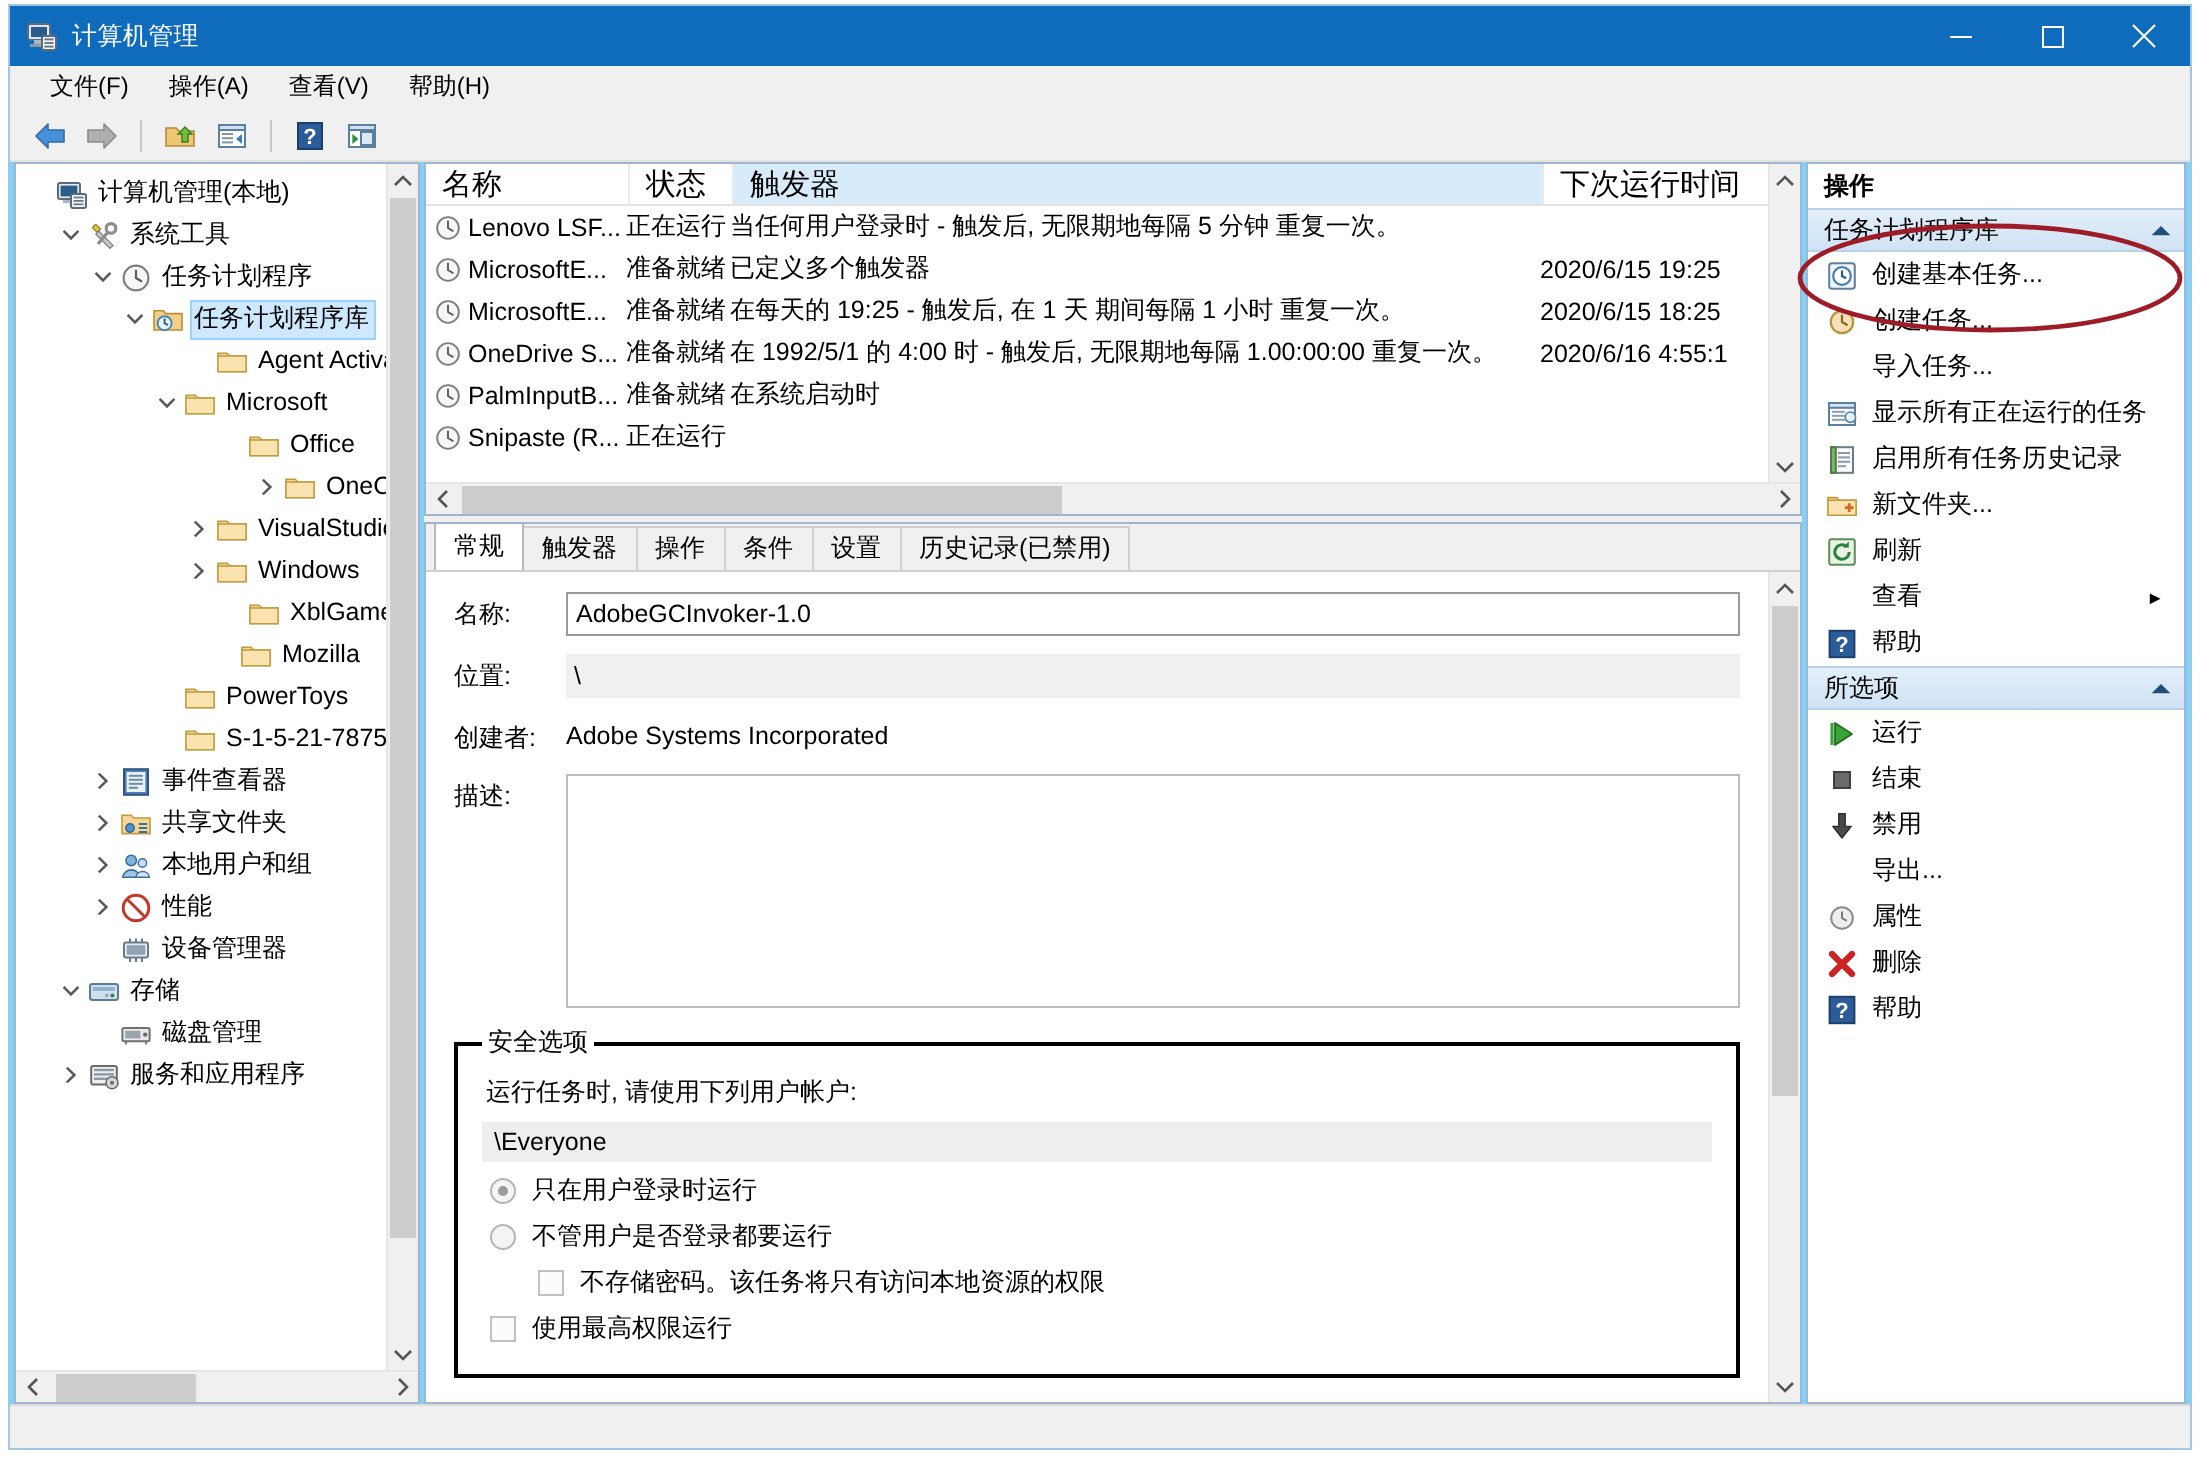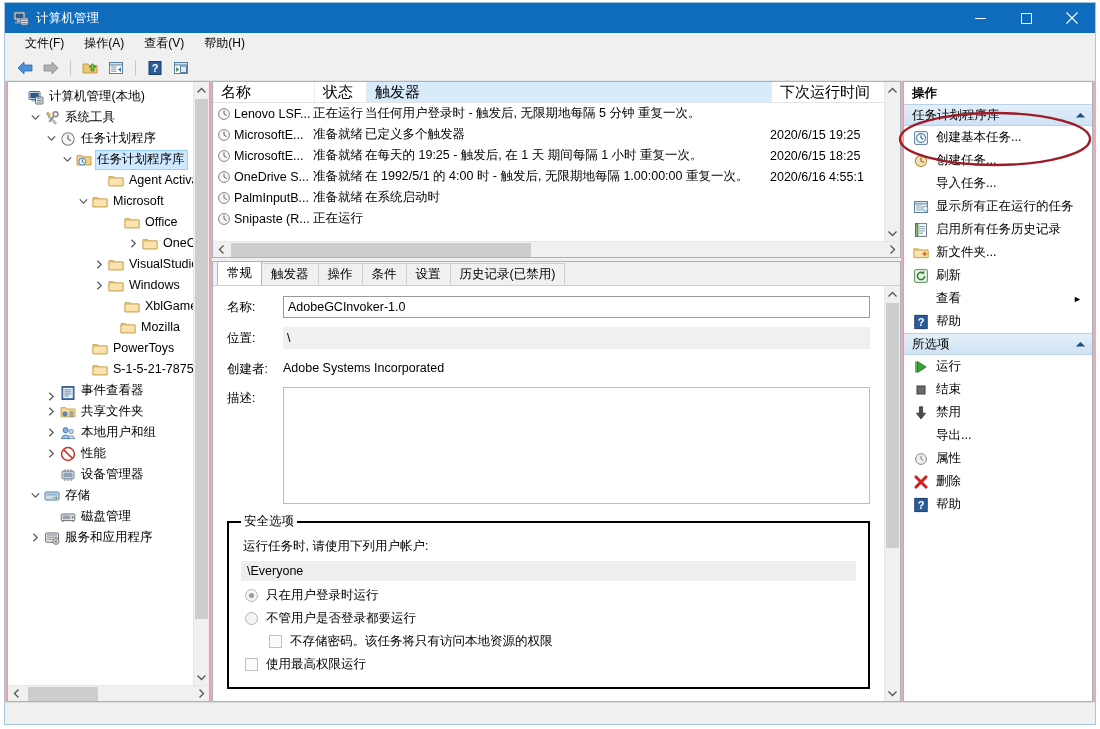--- a/index.html
+++ b/index.html
@@ -77,21 +77,21 @@
   }
   .tbtn { width: 24px; height: 22px; display: flex; align-items: center; justify-content: center; }
   .tsep { width: 1px; height: 16px; background: #c8c8c8; margin: 0 5px; }
 
   
   #body {
     flex: 1 1 auto;
     display: flex;
     padding: 0 2px 0 2px;
     min-height: 0;
-    background: #fca5a5;
+    background: #7dd3fc;
   }
   .pane {
     background: #fff;
     border: 1px solid #9fb6cd;
     position: relative;
     overflow: hidden;
   }
   #tree-pane { width: 203px; flex: 0 0 203px; margin-right: 2px; display:flex; flex-direction:column; }
   #center-pane { flex: 1 1 auto; min-width: 0; margin-right: 2px; display: flex; flex-direction: column; background:#f0f0f0; border:none; }
   #actions-pane { width: 190px; flex: 0 0 190px; display: flex; flex-direction: column; }
@@ -563,21 +563,21 @@
           <div class="tnode" style="padding-left: 68px;">
             <span class="chev"></span>
             <span class="tico">
               <svg width="16" height="16" viewBox="0 0 16 16">
                 <path d="M1 3.6 L5.6 3.6 L6.9 5 L15 5 L15 12.8 L1 12.8 Z" fill="#f6d694" stroke="#c19a3c" stroke-width=".8"></path>
                 <path d="M1 5 L15 5 L15 12.8 L1 12.8 Z" fill="#fbe3b0" stroke="#c19a3c" stroke-width=".7"></path>
               </svg>
             </span>
             <span class="tlabel">S-1-5-21-78757</span>
           </div>
-          <div class="tnode" style="padding-left: 36px; align-items: flex-end;">
+          <div class="tnode" style="padding-left: 36px;">
             <span class="chev">
               <svg width="7" height="9" viewBox="0 0 7 9">
                 <path d="M1.4 0.8 L5.2 4.5 L1.4 8.2" fill="none" stroke="#5a5a5a" stroke-width="1.25"></path>
               </svg>
             </span>
             <span class="tico">
               <svg width="16" height="16" viewBox="0 0 16 16">
                 <rect x="2" y="1.6" width="12" height="12.8" fill="#4f7fb5" stroke="#2d5580"></rect>
                 <rect x="3.3" y="3" width="9.4" height="10" fill="#e9f1f8"></rect>
                 <rect x="4.4" y="4.4" width="7" height="1" fill="#6f8aa5"></rect>

